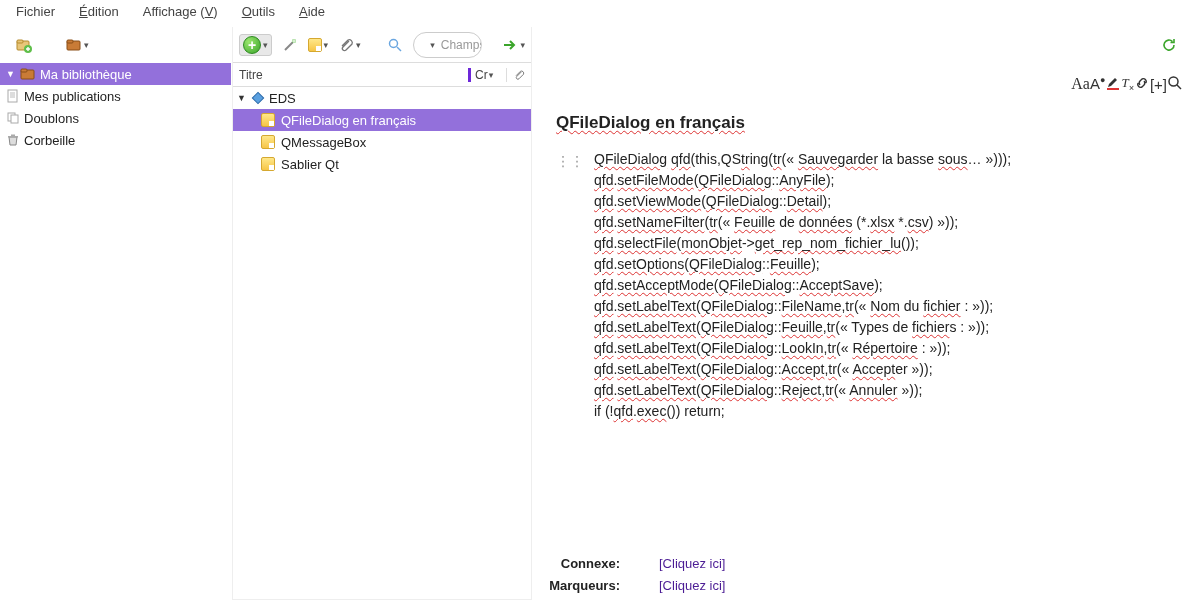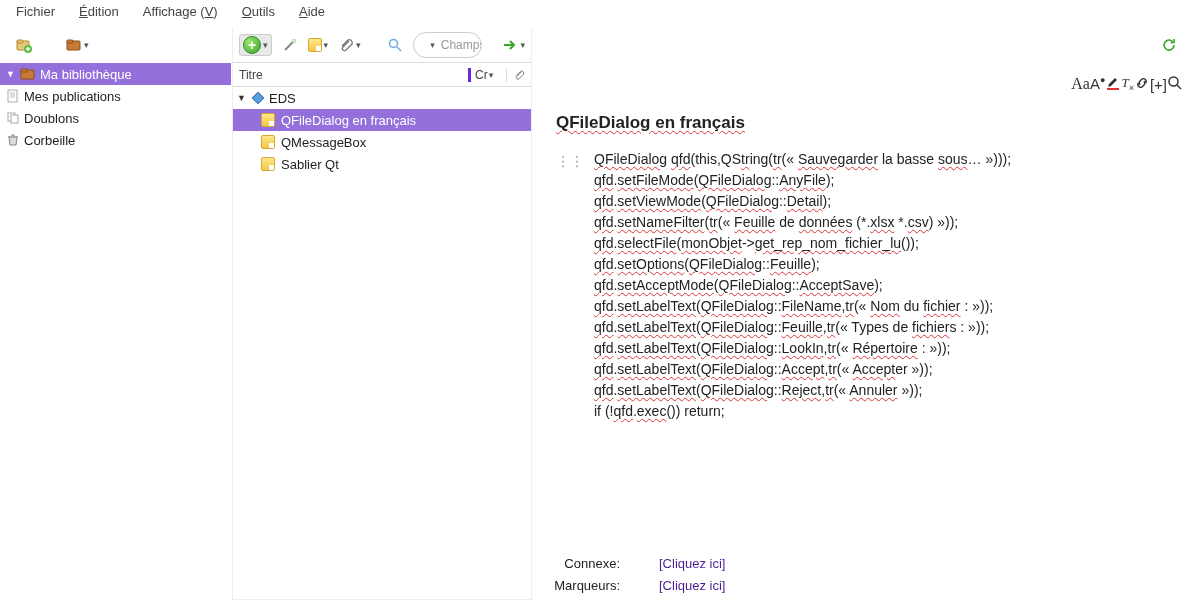--- a/index.html
+++ b/index.html
@@ -34,21 +34,21 @@
     .note-icon { width: 14px; height: 14px; background: linear-gradient(to bottom, #ffe88a, #f6c546); border: 1px solid #d5a830; border-radius: 2px; position: relative; }
     .note-icon::after { content: ""; position: absolute; bottom: 0; right: 0; width: 5px; height: 5px; background: #fff; }
     .right-panel { flex: 1; display: flex; flex-direction: column; }
     .right-toolbar { display: flex; align-items: center; justify-content: flex-end; padding: 6px 14px 0; color: #333; height: 36px; }
     .note-area { flex: 1; padding: 6px 24px 10px; overflow: auto; }
     .note-title { font-size: 17px; font-weight: bold; margin: 8px 0 16px; }
     .note-body { font-size: 14px; line-height: 1.5; display: flex; gap: 10px; }
     .drag-handle { color: #999; cursor: grab; padding-top: 2px; }
     .related-box { border-top: 0 solid #ddd; padding: 4px 0 4px 8px; font-size: 13px; }
     .related-row { display: flex; align-items: center; gap: 8px; height: 22px; }
-    .related-label { font-weight: normal; width: 80px; text-align: right; }
+    .related-label { font-weight: bold; width: 80px; text-align: right; }
     .related-link { color: #4c1d95; margin-left: 31px; }
     .spell { text-decoration-line: underline; text-decoration-style: wavy; text-decoration-color: #d33; text-decoration-thickness: 1px; text-underline-offset: 2px; }
     .icon-blue-diamond { display: inline-flex; width: 14px; height: 14px; align-items: center; justify-content: center; }
     .svg-icon { width: 16px; height: 16px; }
     .chev { font-size: 9px; color: #555; }
     .spacer { flex: 1; }
     .green-circ { width: 18px; height: 18px; border-radius: 50%; background: radial-gradient(circle at 30% 30%, #9ae66e, #3ba52b); display: flex; align-items: center; justify-content: center; color: #fff; font-weight: bold; font-size: 14px; border: 1px solid #2d8a20; }
   </style>
 </head>
 <body>

